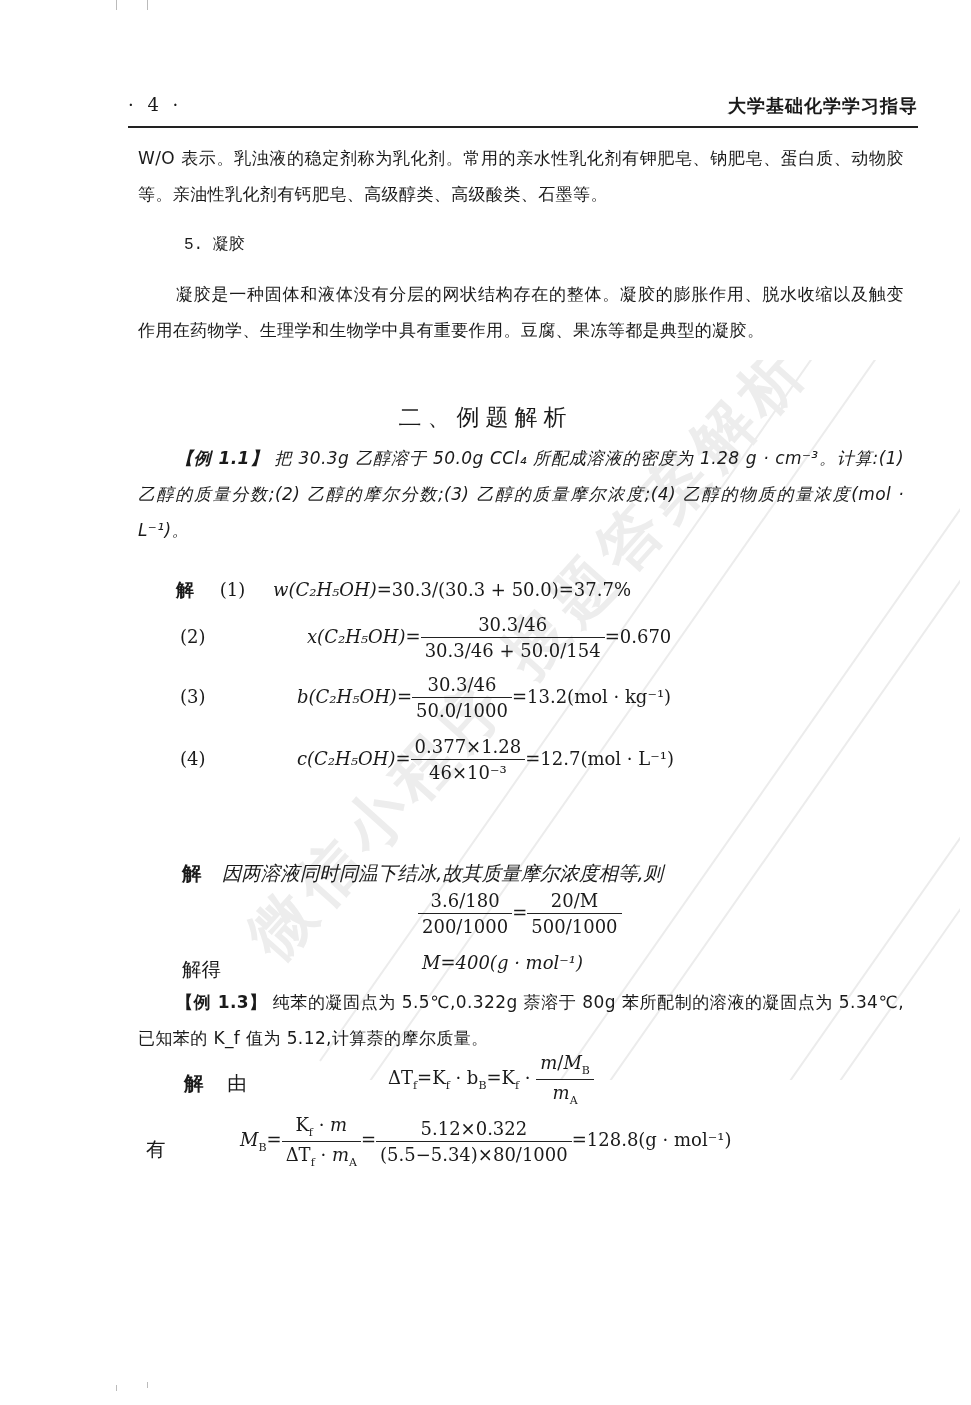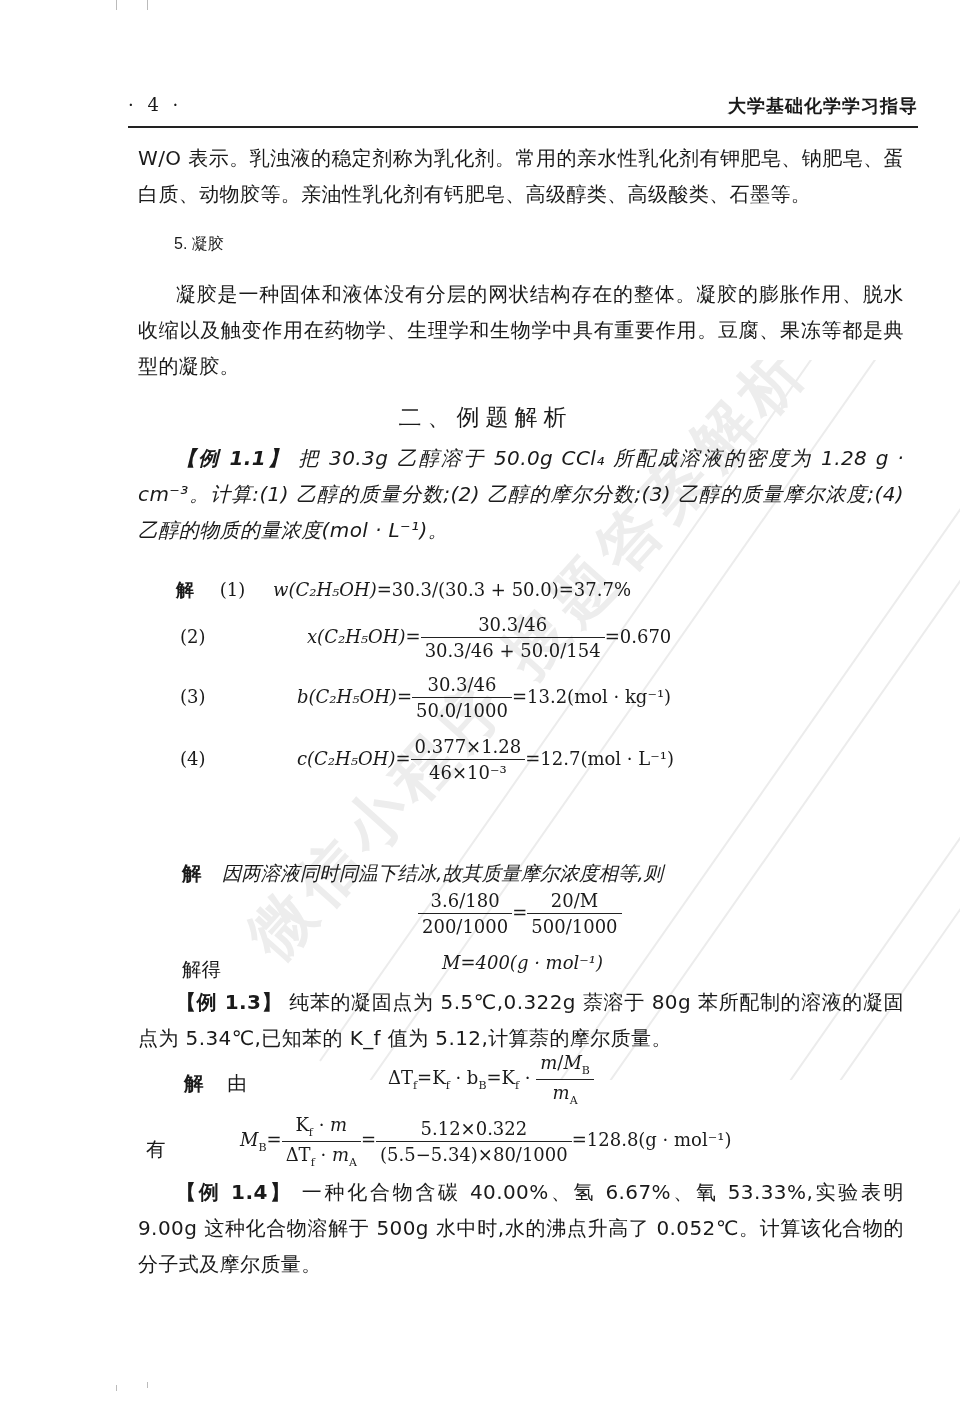--- a/index.html
+++ b/index.html
@@ -9,24 +9,24 @@
   .watermark { position:absolute; left:140px; top:360px; width:820px; height:720px; pointer-events:none; overflow:hidden; }
   .watermark .stripe { position:absolute; width:900px; height:2px; background:#ececec; transform-origin:left center; }
   .watermark .wm-text { position:absolute; left:90px; top:560px; font-size:62px; color:#ededed;
          transform:rotate(-48deg); transform-origin:left top; white-space:nowrap; letter-spacing:8px;
          font-family:"DejaVu Sans",sans-serif; font-weight:bold; }
   .header { position:absolute; left:128px; top:94px; width:790px; height:30px; }
   .page-num { position:absolute; left:0; top:0; font-size:18px; letter-spacing:4px; }
   .running-title { position:absolute; left:0; right:0; top:0; text-align:right; font-size:18px;
          font-family:"DejaVu Sans",sans-serif; font-weight:bold; letter-spacing:1px; }
   .rule { position:absolute; left:128px; top:126px; width:790px; height:2px; background:#222; }
-  .p { position:absolute; left:138px; width:766px; font-size:20px; line-height:36px; letter-spacing:0.4px;
+  .p { position:absolute; left:138px; width:766px; font-size:17px; line-height:36px; letter-spacing:0.4px;
        font-family:"DejaVu Sans",sans-serif; text-align:justify; }
   .indent { text-indent:38px; }
-  .subhead { position:absolute; left:174px; font-size:16px; font-family:Liberation Sans, sans-serif; }
+  .subhead { position:absolute; left:184px; font-size:16px; font-family:Liberation Mono, monospace; }
   .section-title { position:absolute; left:0; width:971px; top:402px; text-align:center; font-size:23px;
        letter-spacing:6px; font-family:"DejaVu Sans",sans-serif; }
   .ex-label { font-weight:bold; }
   .row { position:absolute; font-size:18px; white-space:nowrap; }
   .frac { display:inline-block; vertical-align:middle; text-align:center; }
   .frac .num { display:block; border-bottom:1.5px solid #222; padding:0 4px 2px; }
   .frac .den { display:block; padding:2px 4px 0; }
   i { font-style:italic; }
   sub, sup { font-size:11px; }
   .cn { font-family:"DejaVu Sans",sans-serif; }
@@ -95,41 +95,37 @@
 
   <div class="row cn" style="left:182px;top:860px;font-size:19.5px;">
     <span class="bold">解</span>
     <span style="margin-left:14px;font-style:italic;">因两溶液同时同温下结冰,故其质量摩尔浓度相等,则</span>
   </div>
   <div class="row" style="left:418px;top:890px;">
     <span class="frac"><span class="num">3.6/180</span><span class="den">200/1000</span></span>=<span class="frac"><span class="num">20/M</span><span class="den">500/1000</span></span>
   </div>
   <div class="row" style="left:182px;top:956px;">
     <span class="cn" style="font-size:19.5px;">解得</span>
-    <i style="position:absolute;left:240px;top:-4px;margin-left:20px;">M=400(g · mol⁻¹)</i>
+    <i style="position:absolute;left:240px;top:-4px;">M=400(g · mol⁻¹)</i>
   </div>
 
   <div class="p indent" style="top:984px;">
     <span class="ex-label">【例 1.3】</span>
     <span>纯苯的凝固点为 5.5℃,0.322g 萘溶于 80g 苯所配制的溶液的凝固点为 5.34℃,已知苯的 K_f 值为 5.12,计算萘的摩尔质量。</span>
   </div>
   <div class="row" style="left:184px;top:1070px;">
     <span class="cn bold" style="font-size:19.5px;">解</span>
     <span class="cn" style="margin-left:18px;font-size:19.5px;">由</span>
     <span style="position:absolute;left:204px;top:-18px;">
       ΔT<sub>f</sub>=K<sub>f</sub> · b<sub>B</sub>=K<sub>f</sub> · <span class="frac"><span class="num"><i>m</i>/<i>M</i><sub>B</sub></span><span class="den"><i>m</i><sub>A</sub></span></span>
     </span>
   </div>
   <div class="row" style="left:146px;top:1136px;">
     <span class="cn" style="font-size:19.5px;">有</span>
     <span style="position:absolute;left:94px;top:-22px;white-space:nowrap;">
       <i>M</i><sub>B</sub>=<span class="frac"><span class="num">K<sub>f</sub> · <i>m</i></span><span class="den">ΔT<sub>f</sub> · <i>m</i><sub>A</sub></span></span>=<span class="frac"><span class="num">5.12×0.322</span><span class="den">(5.5−5.34)×80/1000</span></span><span>=128.8(g · mol⁻¹)</span>
     </span>
   </div>
 
-  <div class="p indent" style="top:1174px;">
-    <span class="ex-label">【例 1.4】</span>
-    <span>一种化合物含碳 40.00%、氢 6.67%、氧 53.33%,实验表明 9.00g 这种化合物溶解于 500g 水中时,水的沸点升高了 0.052℃。计算该化合物的分子式及摩尔质量。</span>
-  </div>
 
   <div class="corner-mark" style="left:116px;top:1385px;height:6px;"></div>
   <div class="corner-mark" style="left:147px;top:1382px;height:6px;"></div>
 </div>
 
 </body></html>

